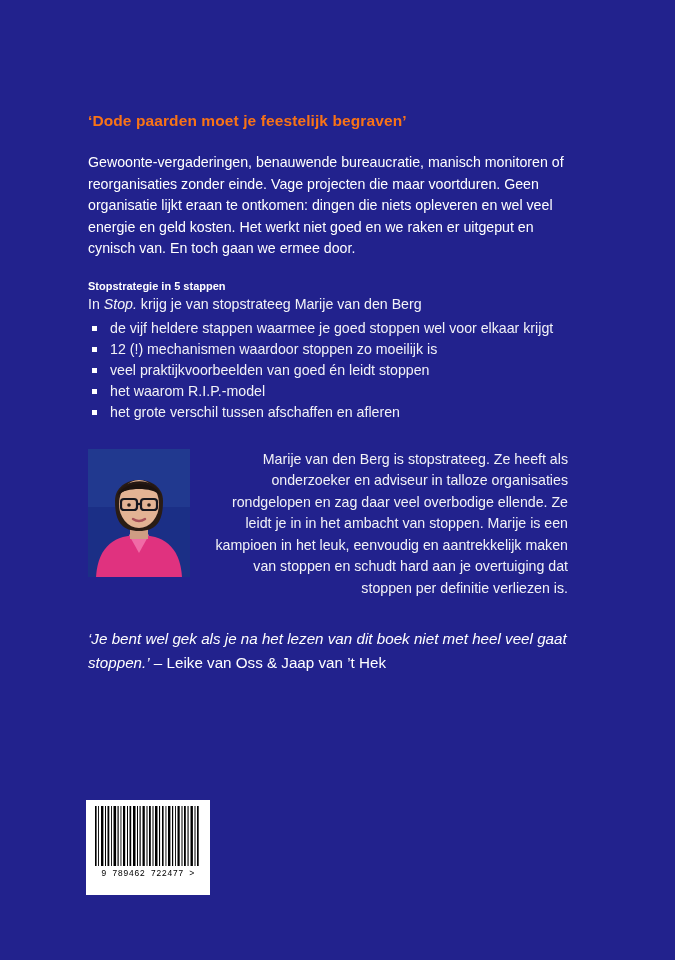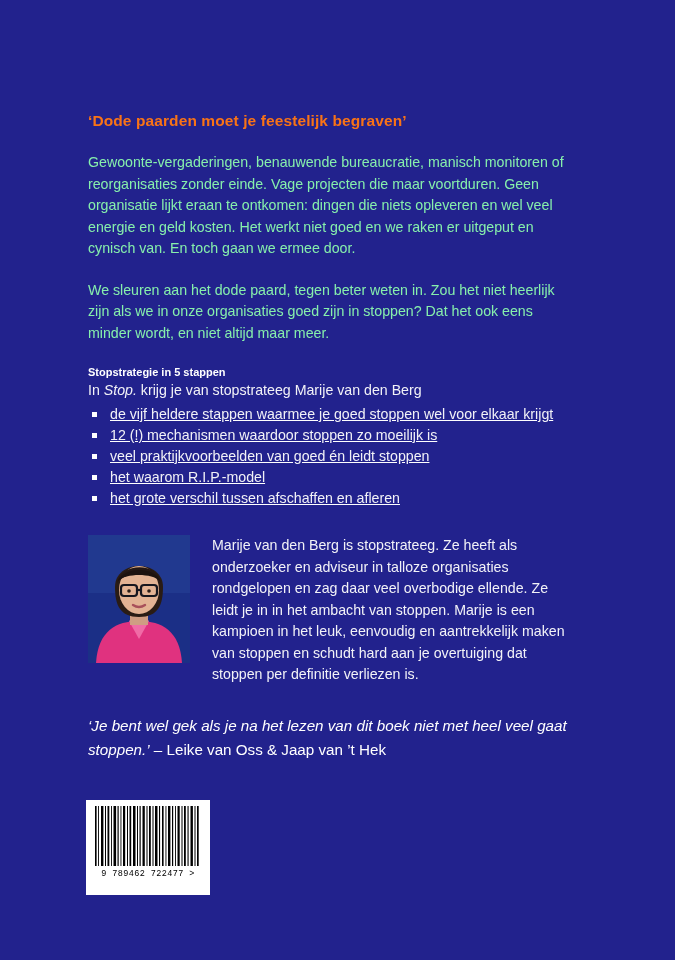--- a/index.html
+++ b/index.html
@@ -32,21 +32,21 @@
     font-size: 15.5px;
     font-weight: bold;
     letter-spacing: 0.1px;
     margin: 0 0 22px 0;
     color: #f97316;
   }
   .para {
     font-size: 14.2px;
     line-height: 21.5px;
     margin: 0 0 20px 0;
-    color: #86efac;
+    color: #ffffff;
   }
   .para.last-para {
     margin-bottom: 22px;
   }
   .sub-head {
     font-size: 11px;
     font-weight: bold;
     margin: 0 0 2px 0;
     color: #ffffff;
   }
@@ -56,21 +56,20 @@
     margin: 0 0 4px 0;
     color: #f2f2f7;
   }
   .intro-line i {
     font-style: italic;
   }
   ul.bullets {
     list-style: none;
     margin: 0 0 26px 0;
     padding: 0;
-    text-decoration: underline;
   }
   ul.bullets li {
     font-size: 14.2px;
     line-height: 21px;
     position: relative;
     padding-left: 22px;
     color: #f2f2f7;
   }
   ul.bullets li::before {
     content: "";
@@ -78,20 +77,21 @@
     left: 4px;
     top: 8px;
     width: 5px;
     height: 5px;
     background: #ffffff;
   }
   .author-block {
     position: relative;
     min-height: 130px;
     margin-bottom: 10px;
+    text-align: right;
   }
   .author-photo {
     position: absolute;
     left: 0;
     top: 0;
     width: 102px;
     height: 128px;
     overflow: hidden;
     background: #1d2b74;
   }
@@ -171,21 +171,20 @@
 </head>
 <body>
 
 <div class="page">
 
   <div class="content">
 
     <h1 class="headline">‘Dode paarden moet je feestelijk begraven’</h1>
 
     <p class="para">Gewoonte-vergaderingen, benauwende bureaucratie, manisch monitoren of reorganisaties zonder einde. Vage projecten die maar voortduren. Geen organisatie lijkt eraan te ontkomen: dingen die niets opleveren en wel veel energie en geld kosten. Het werkt niet goed en we raken er uitgeput en cynisch van.  En toch gaan we ermee door.</p>
-    <p class="para last-para">We sleuren aan het dode paard, tegen beter weten in. Zou het niet heerlijk zijn als we in onze organisaties goed zijn in stoppen? Dat het ook eens minder wordt, en niet altijd maar meer.</p>
 
     <p class="sub-head">Stopstrategie in 5 stappen</p>
 
     <p class="intro-line"><span>In </span><i>Stop.</i><span> krijg je van stopstrateeg Marije van den Berg</span></p>
 
     <ul class="bullets">
       <li>de vijf heldere stappen waarmee je goed stoppen wel voor elkaar krijgt</li>
       <li>12 (!) mechanismen waardoor stoppen zo moeilijk is</li>
       <li>veel praktijkvoorbeelden van goed én leidt stoppen</li>
       <li>het waarom R.I.P.-model</li>

